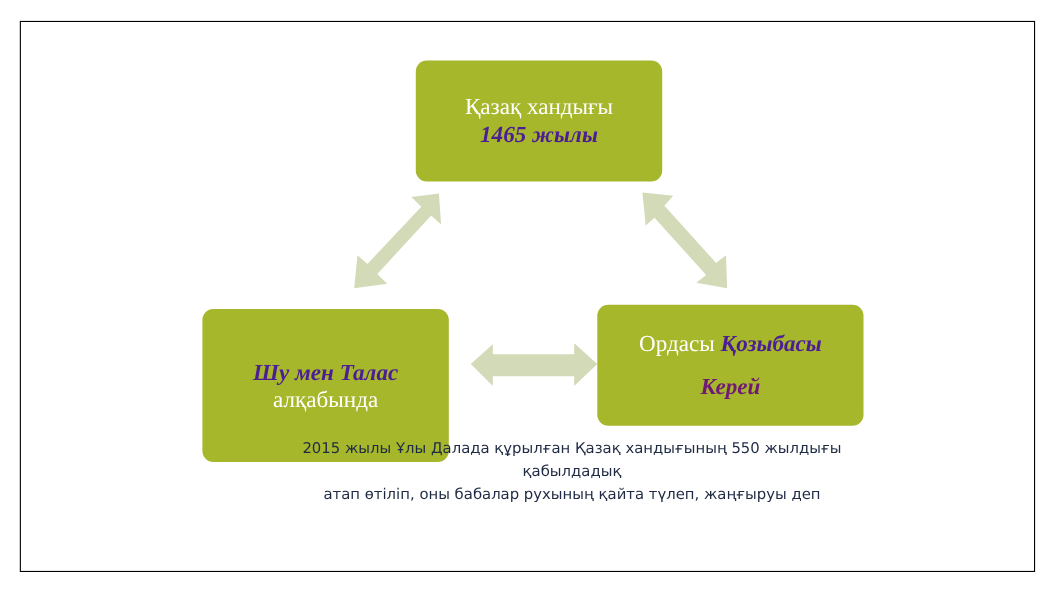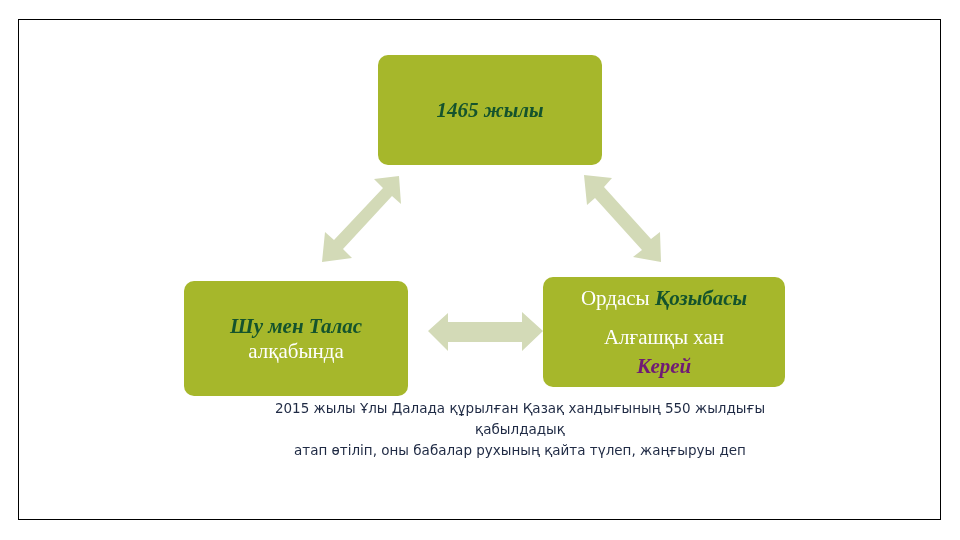--- a/index.html
+++ b/index.html
@@ -4,24 +4,24 @@
 <style>
   html, body { margin:0; padding:0; }
   body { width:960px; height:540px; background:#ffffff; position:relative; overflow:hidden;
          font-family:"Liberation Serif", serif; }
   .frame { position:absolute; left:18px; top:19px; width:923px; height:501px;
            border:1.5px solid #000; box-sizing:border-box; }
   .box { position:absolute; background:#a6b72b; border-radius:10px; color:#fff;
          display:flex; flex-direction:column; align-items:center; justify-content:center;
          text-align:center; box-sizing:border-box; padding:4px 10px; }
   .box .line { font-size:21px; line-height:25px; }
-  .hl { color:#14532d; font-weight:bold; font-style:italic; }
+  .hl { color:#4c1d95; font-weight:bold; font-style:italic; }
   .wb { color:#701a75; font-weight:bold; font-style:italic; }
   .box-top { left:378px; top:55px; width:224px; height:110px; }
-  .box-left { left:184px; top:281px; width:224px; height:115px; }
+  .box-left { left:184px; top:281px; width:224px; height:139px; }
   .box-right { left:543px; top:277px; width:242px; height:110px; }
   .box-right .line { margin:2px 0; }
   .box-right .line.first { margin-bottom:12px; }
   svg.arrows { position:absolute; left:0; top:0; width:960px; height:540px; }
   .caption { position:absolute; left:240px; top:398px; width:560px; text-align:center;
              font-family:"DejaVu Sans", sans-serif; font-size:13.5px; line-height:21px; color:#1f2a44; }
 </style>
 </head>
 <body>
 
@@ -39,34 +39,34 @@
       584,175 612,178 604,187 651,239 660,232 661,262 633,257 642,250 595,198 587,205"></polygon>
   </g>
 
   <g>
     <polygon fill="#d3dab7" points="
       428,331 448,313 448,322 522,322 522,312 543,331 522,351 522,342 448,342 448,351"></polygon>
   </g>
 </svg>
 
 <div class="box box-top">
+  <div class="line">Қазақ хандығы</div>
   <div class="line hl">1465 жылы</div>
 </div>
 
 <div class="box box-left">
   <div class="line hl">Шу мен Талас</div>
   <div class="line">алқабында</div>
 </div>
 
 <div class="box box-right">
   <div class="line first">
     <span>Ордасы</span>
     <span class="hl">Қозыбасы</span>
   </div>
-  <div class="line">Алғашқы хан</div>
   <div class="line wb">Керей</div>
 </div>
 
 <div class="caption">
   <div>2015 жылы Ұлы Далада құрылған Қазақ хандығының 550 жылдығы</div>
   <div>қабылдадық</div>
   <div>атап өтіліп, оны бабалар рухының қайта түлеп, жаңғыруы деп</div>
 </div>
 
 </body></html>

